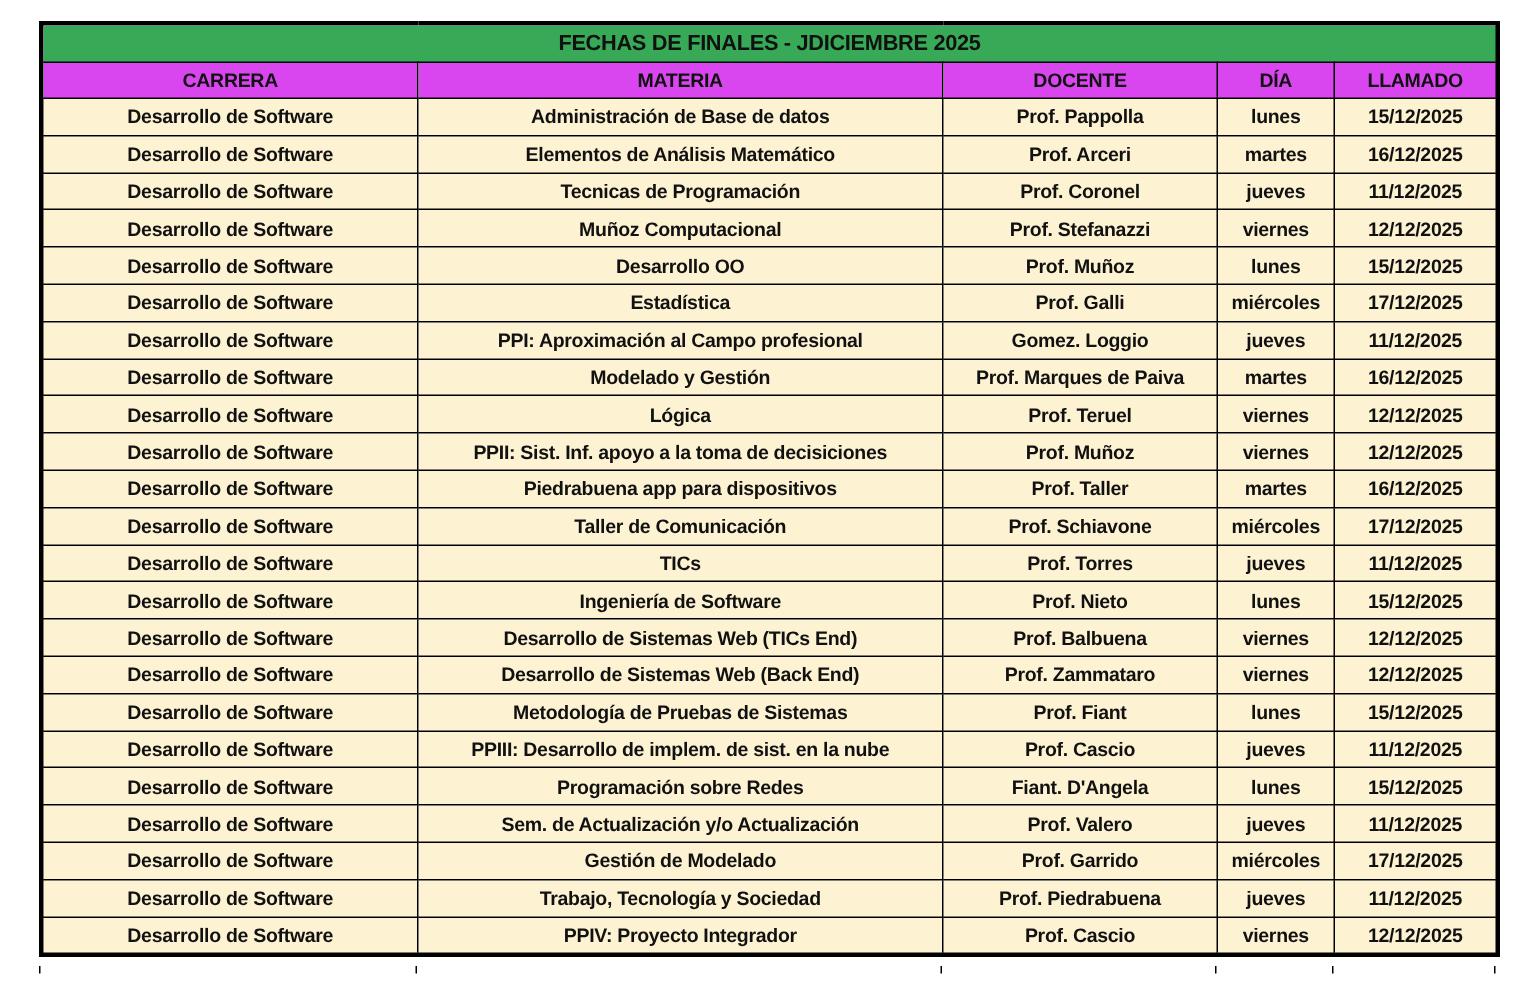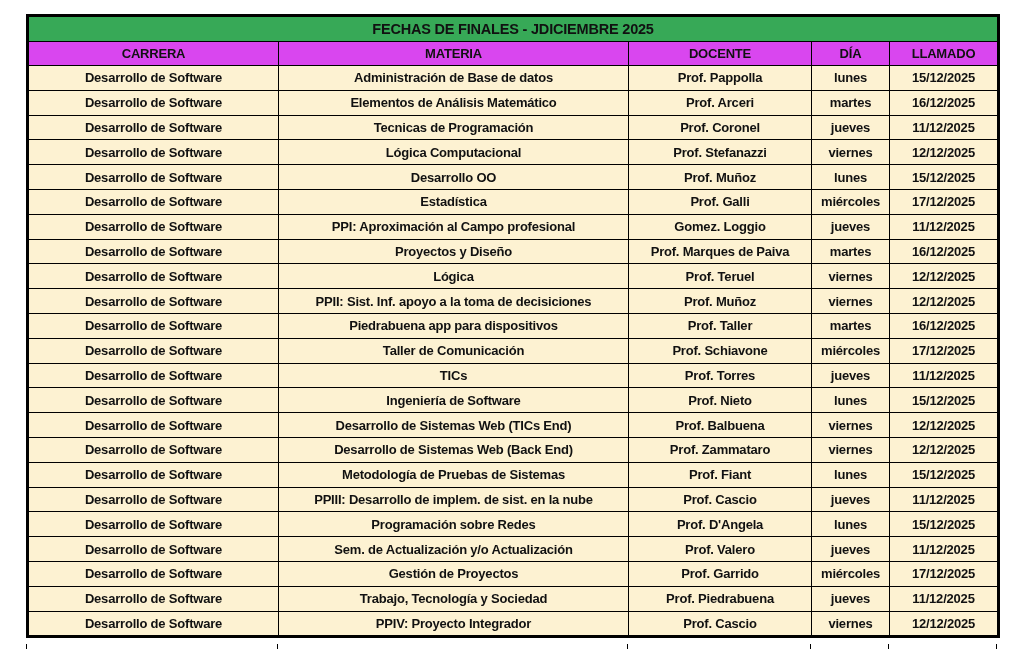--- a/index.html
+++ b/index.html
@@ -123,21 +123,21 @@
           </tr>
           <tr class="data-row">
             <td>Desarrollo de Software</td>
             <td>Tecnicas de Programación</td>
             <td>Prof. Coronel</td>
             <td>jueves</td>
             <td>11/12/2025</td>
           </tr>
           <tr class="data-row">
             <td>Desarrollo de Software</td>
-            <td>Lógica Computacional</td>
+            <td>Muñoz Computacional</td>
             <td>Prof. Stefanazzi</td>
             <td>viernes</td>
             <td>12/12/2025</td>
           </tr>
           <tr class="data-row">
             <td>Desarrollo de Software</td>
             <td>Desarrollo OO</td>
             <td>Prof. Muñoz</td>
             <td>lunes</td>
             <td>15/12/2025</td>
@@ -151,21 +151,21 @@
           </tr>
           <tr class="data-row">
             <td>Desarrollo de Software</td>
             <td>PPI: Aproximación al Campo profesional</td>
             <td>Gomez. Loggio</td>
             <td>jueves</td>
             <td>11/12/2025</td>
           </tr>
           <tr class="data-row">
             <td>Desarrollo de Software</td>
-            <td>Proyectos y Diseño</td>
+            <td>Modelado y Gestión</td>
             <td>Prof. Marques de Paiva</td>
             <td>martes</td>
             <td>16/12/2025</td>
           </tr>
           <tr class="data-row">
             <td>Desarrollo de Software</td>
             <td>Lógica</td>
             <td>Prof. Teruel</td>
             <td>viernes</td>
             <td>12/12/2025</td>
@@ -229,34 +229,34 @@
           <tr class="data-row">
             <td>Desarrollo de Software</td>
             <td>PPIII: Desarrollo de implem. de sist. en la nube</td>
             <td>Prof. Cascio</td>
             <td>jueves</td>
             <td>11/12/2025</td>
           </tr>
           <tr class="data-row">
             <td>Desarrollo de Software</td>
             <td>Programación sobre Redes</td>
-            <td>Prof. D'Angela</td>
+            <td>Fiant. D'Angela</td>
             <td>lunes</td>
             <td>15/12/2025</td>
           </tr>
           <tr class="data-row">
             <td>Desarrollo de Software</td>
             <td>Sem. de Actualización y/o Actualización</td>
             <td>Prof. Valero</td>
             <td>jueves</td>
             <td>11/12/2025</td>
           </tr>
           <tr class="data-row">
             <td>Desarrollo de Software</td>
-            <td>Gestión de Proyectos</td>
+            <td>Gestión de Modelado</td>
             <td>Prof. Garrido</td>
             <td>miércoles</td>
             <td>17/12/2025</td>
           </tr>
           <tr class="data-row">
             <td>Desarrollo de Software</td>
             <td>Trabajo, Tecnología y Sociedad</td>
             <td>Prof. Piedrabuena</td>
             <td>jueves</td>
             <td>11/12/2025</td>

